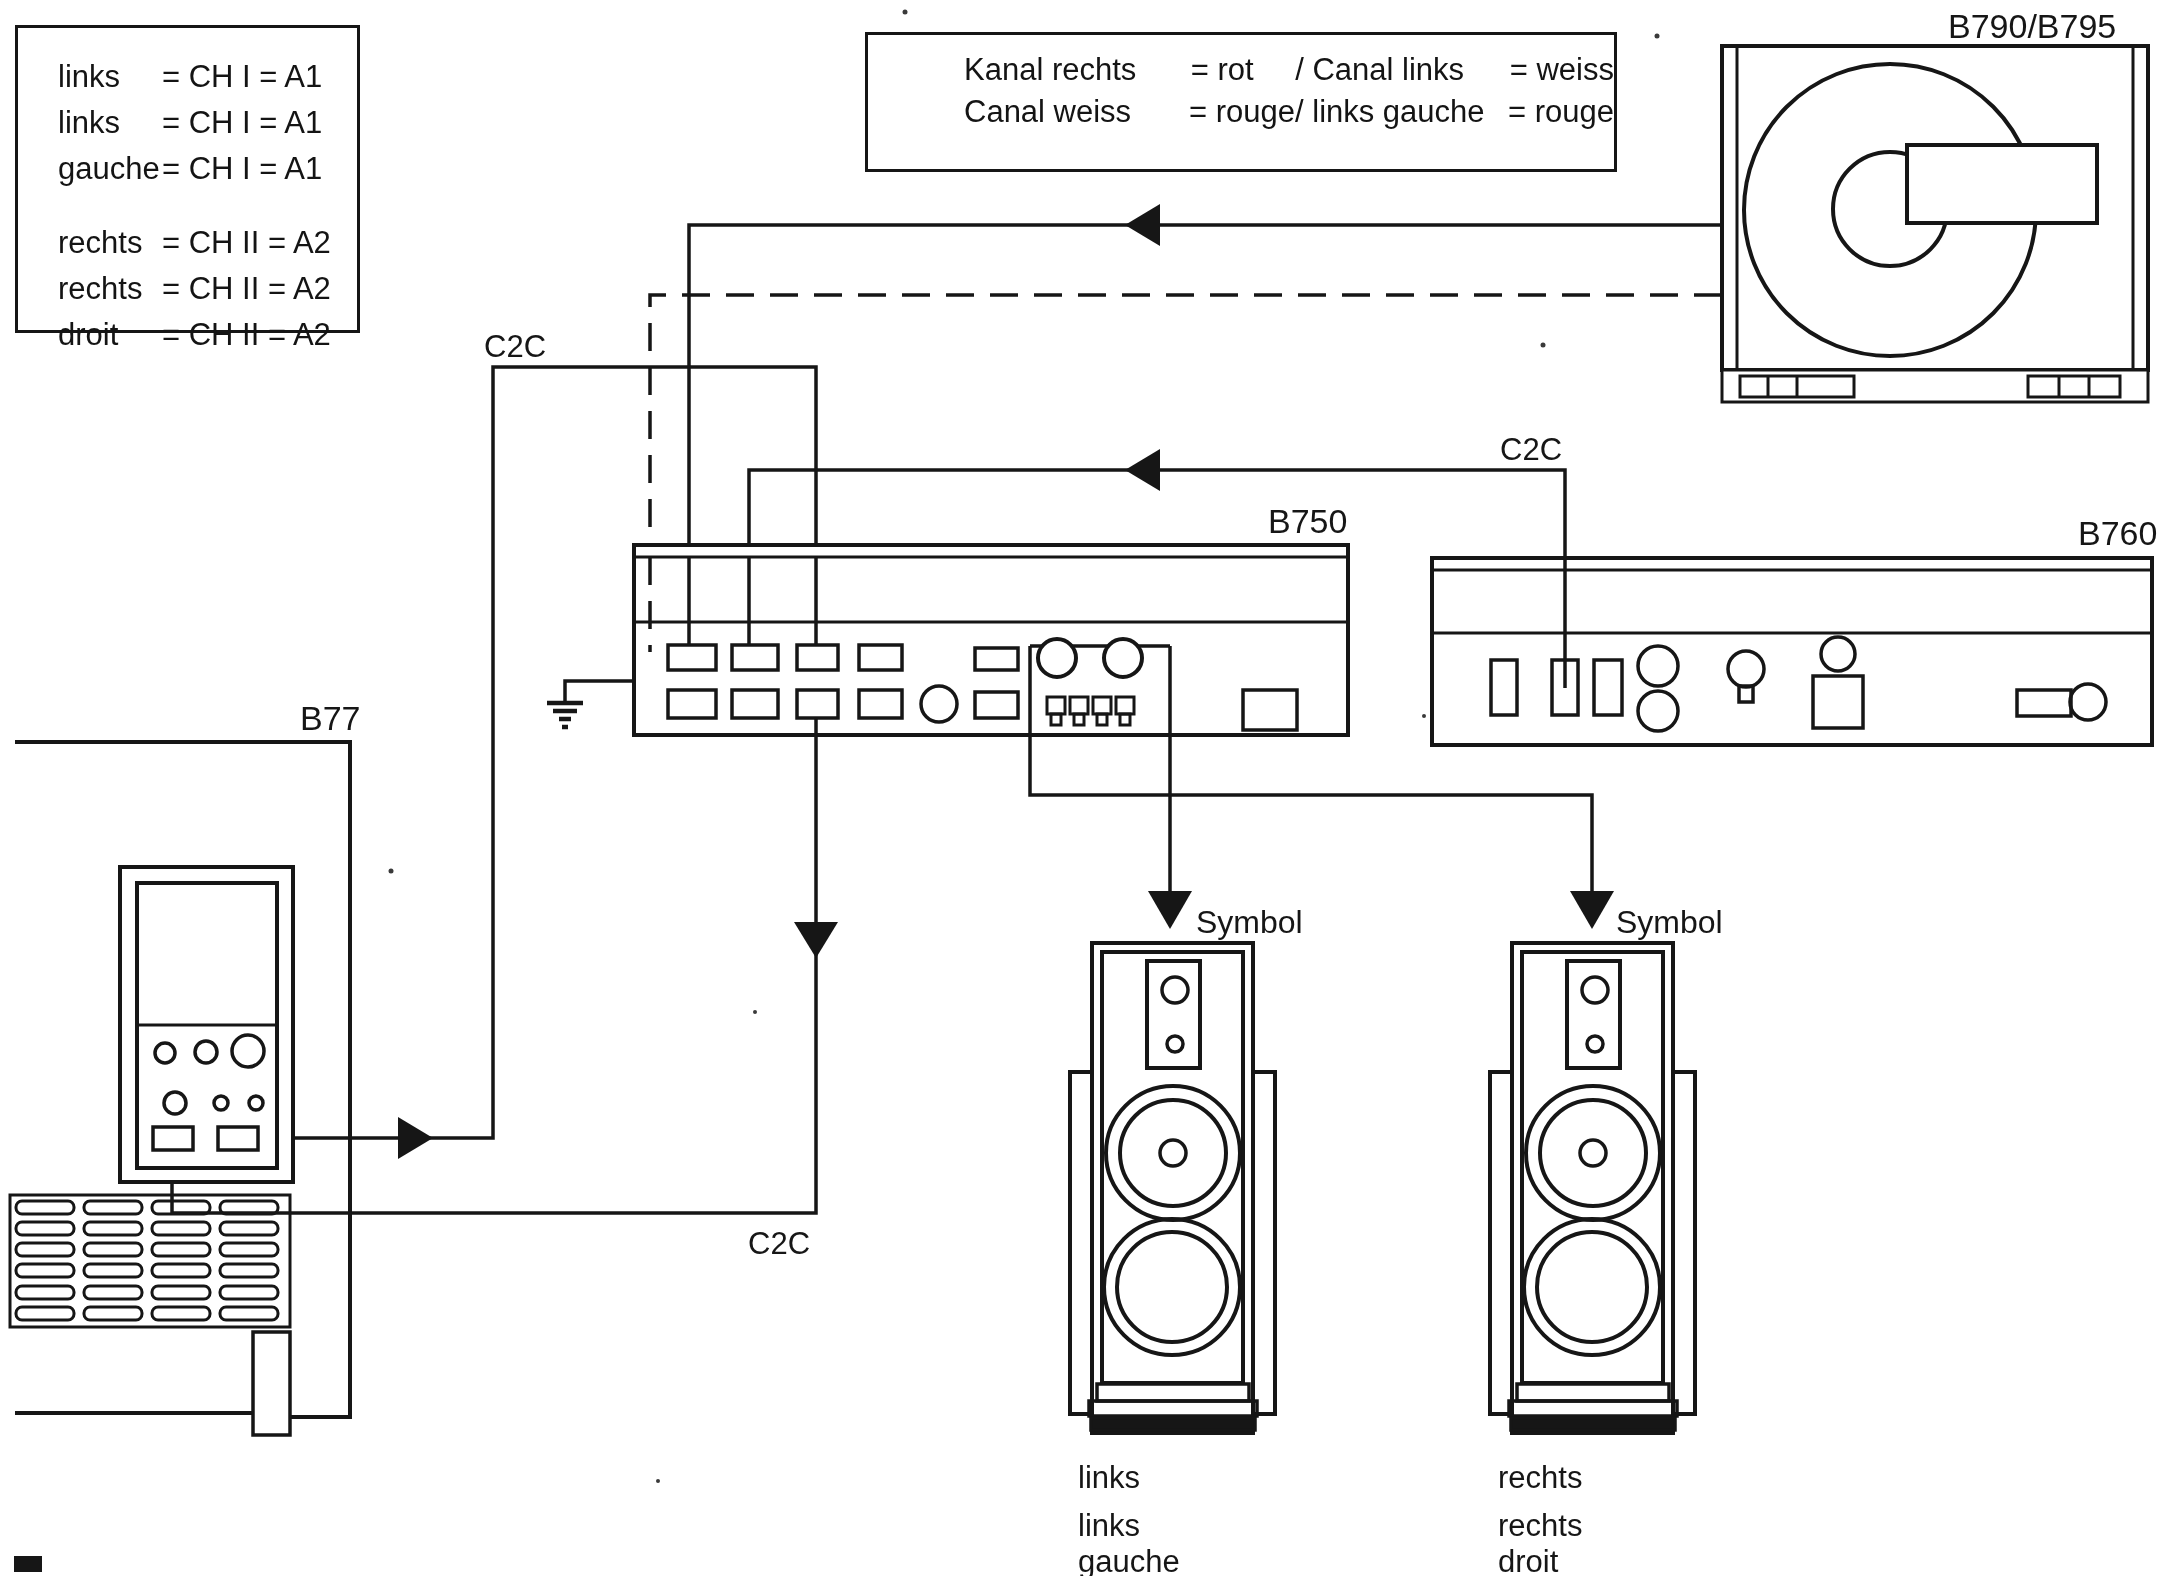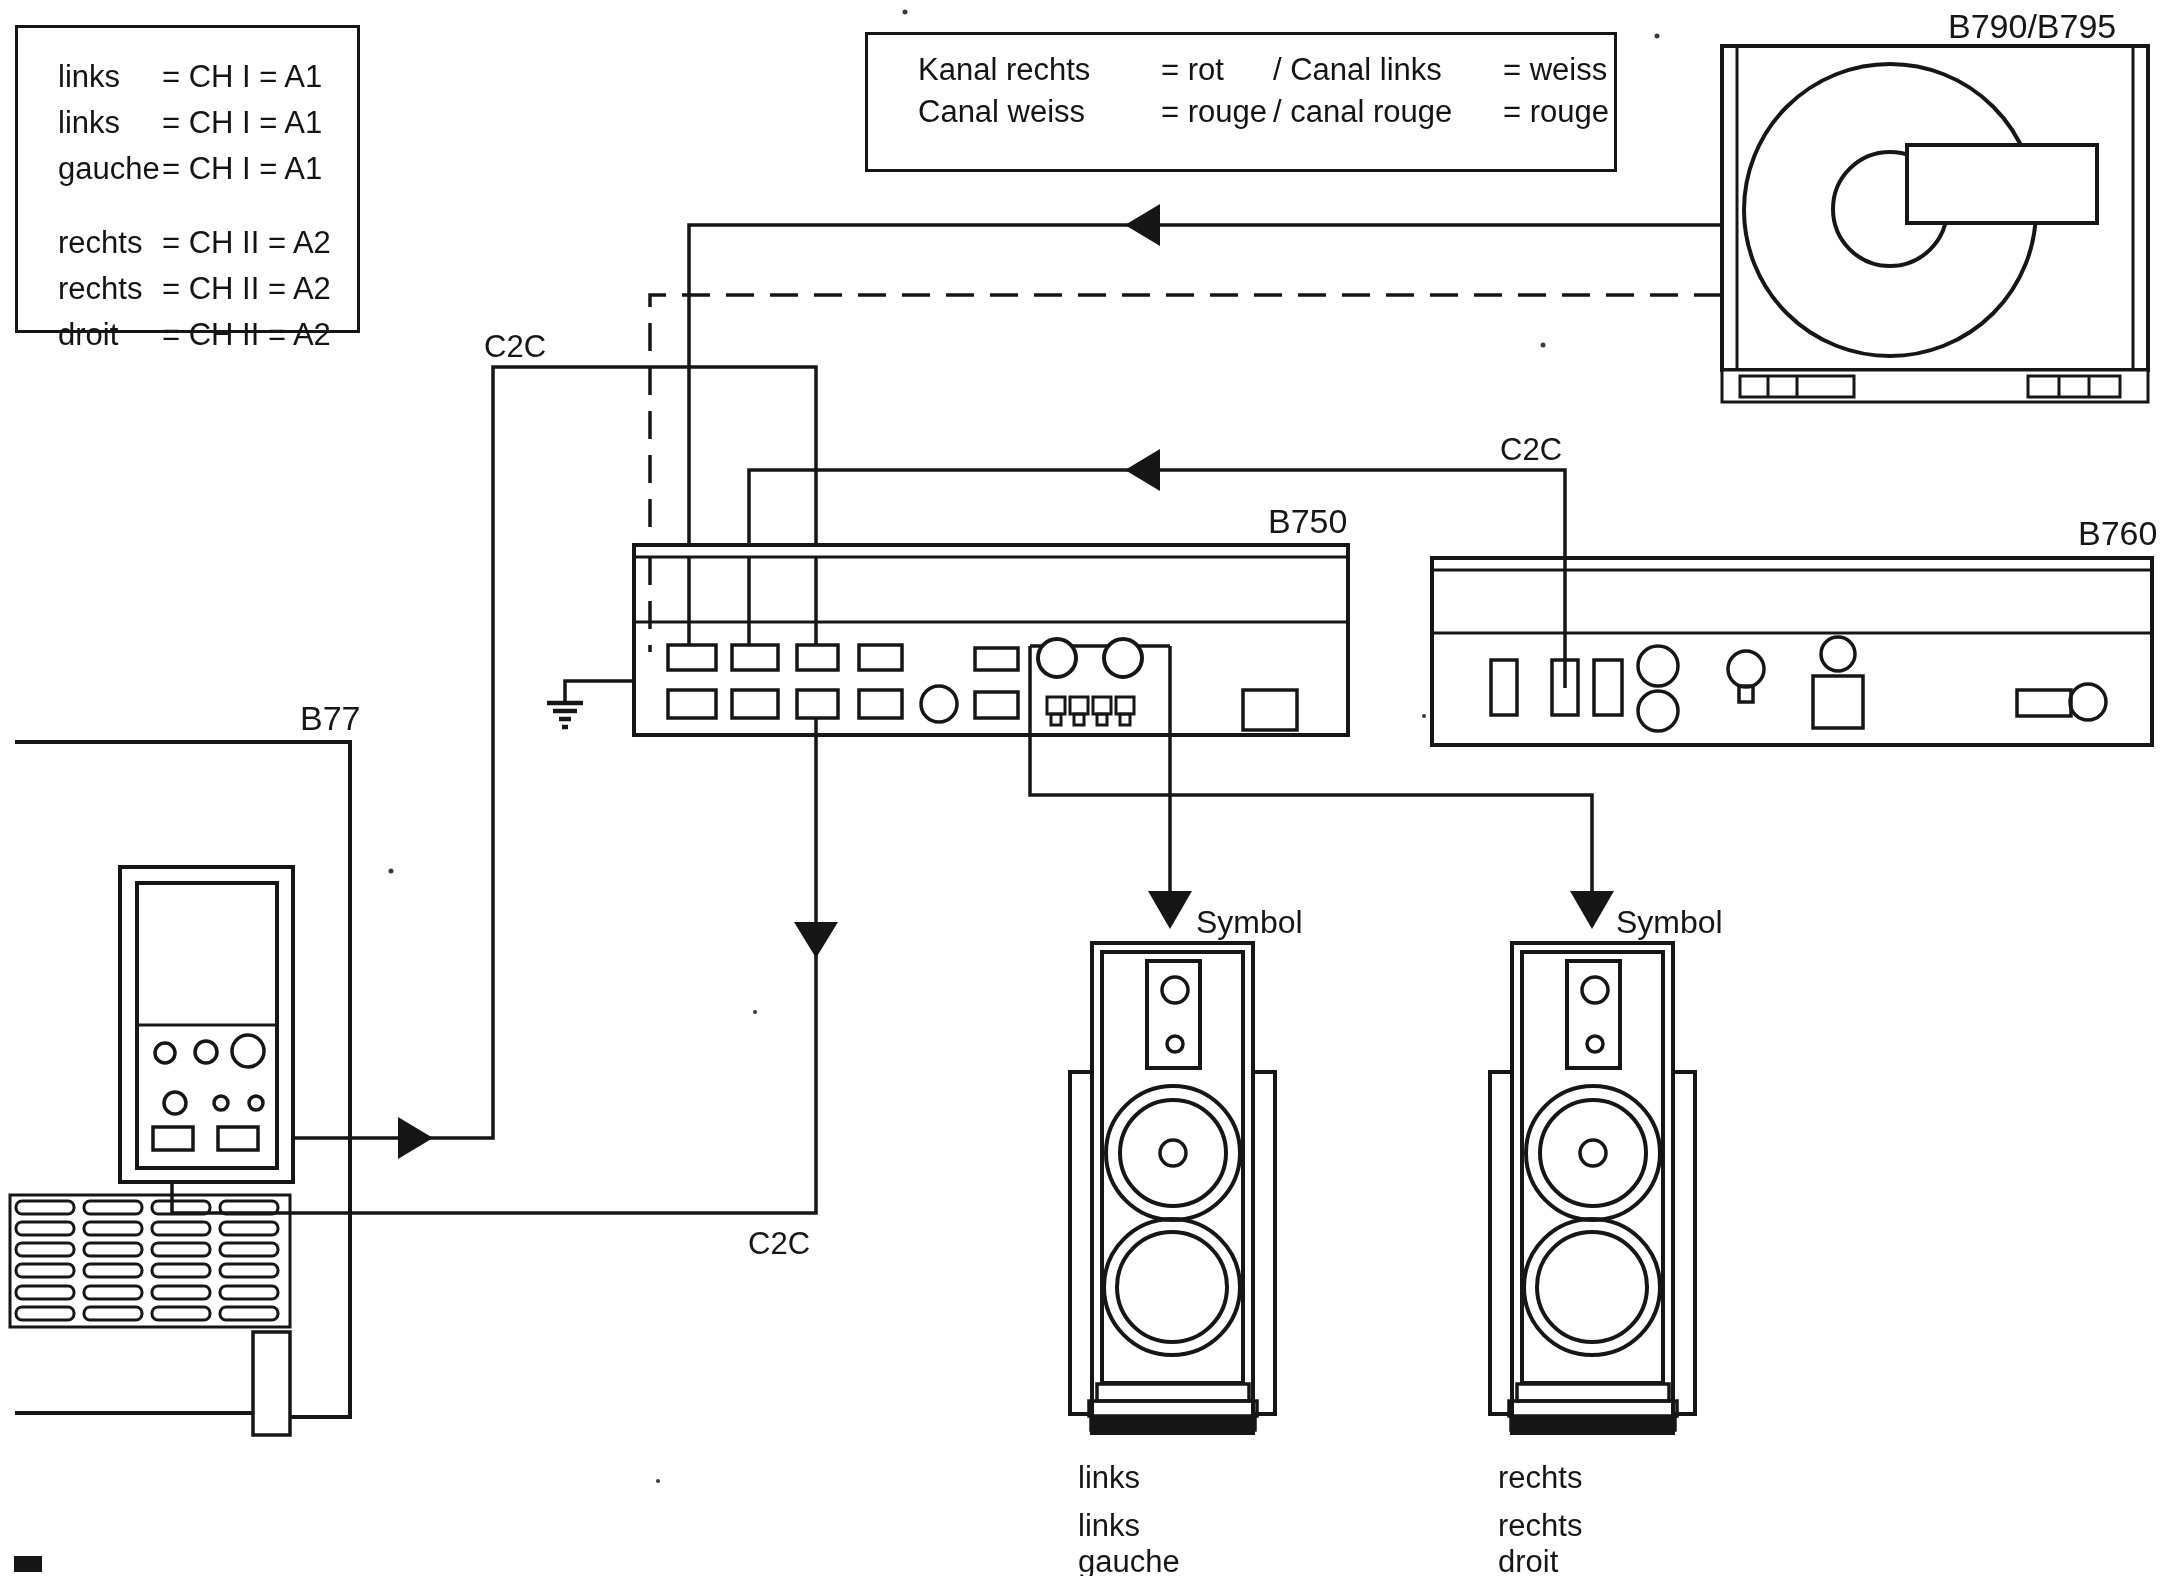--- a/index.html
+++ b/index.html
@@ -6,21 +6,21 @@
   #stage{position:relative;width:2160px;height:1576px;background:#ffffff;overflow:hidden;
          font-family:"Liberation Sans",sans-serif;color:#141414;}
   #stage svg{position:absolute;left:0;top:0;}
   svg text{font-family:"Liberation Sans",sans-serif;fill:#161616;}
   .legend-box{position:absolute;border:3px solid #161616;background:#ffffff;box-sizing:border-box;}
   #channel-legend{left:15px;top:25px;width:345px;height:308px;padding:26px 0 0 40px;}
   .lg-row{display:flex;font-size:31px;line-height:46px;white-space:pre;}
   .lg-row .lg-name{display:inline-block;width:104px;}
   .lg-gap{height:28px;}
   #color-legend{left:865px;top:32px;width:752px;height:140px;padding:14px 0 0 50px;}
-  .cl-row{display:flex;font-size:31px;line-height:42px;white-space:pre;}
+  .cl-row{display:flex;font-size:31px;line-height:42px;white-space:pre;margin-left:46px;}
   .cl-row .c1{display:inline-block;width:243px;}
   .cl-row .c2{display:inline-block;width:112px;}
   .cl-row .c3{display:inline-block;width:230px;}
 </style>
 </head>
 <body>
 
 <div id="stage">
 
 <svg width="2160" height="1576" viewBox="0 0 2160 1576">
@@ -280,16 +280,16 @@
     <div class="lg-row"><span class="lg-name">links</span><span>= CH I = A1</span></div>
     <div class="lg-row"><span class="lg-name">gauche</span><span>= CH I = A1</span></div>
     <div class="lg-gap"></div>
     <div class="lg-row"><span class="lg-name">rechts</span><span>= CH II = A2</span></div>
     <div class="lg-row"><span class="lg-name">rechts</span><span>= CH II = A2</span></div>
     <div class="lg-row"><span class="lg-name">droit</span><span>= CH II = A2</span></div>
   </div>
 
   <div class="legend-box" id="color-legend">
     <div class="cl-row"><span class="c1">Kanal rechts</span><span class="c2">= rot</span><span class="c3">/ Canal links</span><span>= weiss</span></div>
-    <div class="cl-row"><span class="c1">Canal weiss</span><span class="c2">= rouge</span><span class="c3">/ canal rouge</span><span>= rouge</span></div>
+    <div class="cl-row"><span class="c1">Canal weiss</span><span class="c2">= rouge</span><span class="c3">/ links gauche</span><span>= rouge</span></div>
   </div>
 
 </div>
 
 </body></html>

